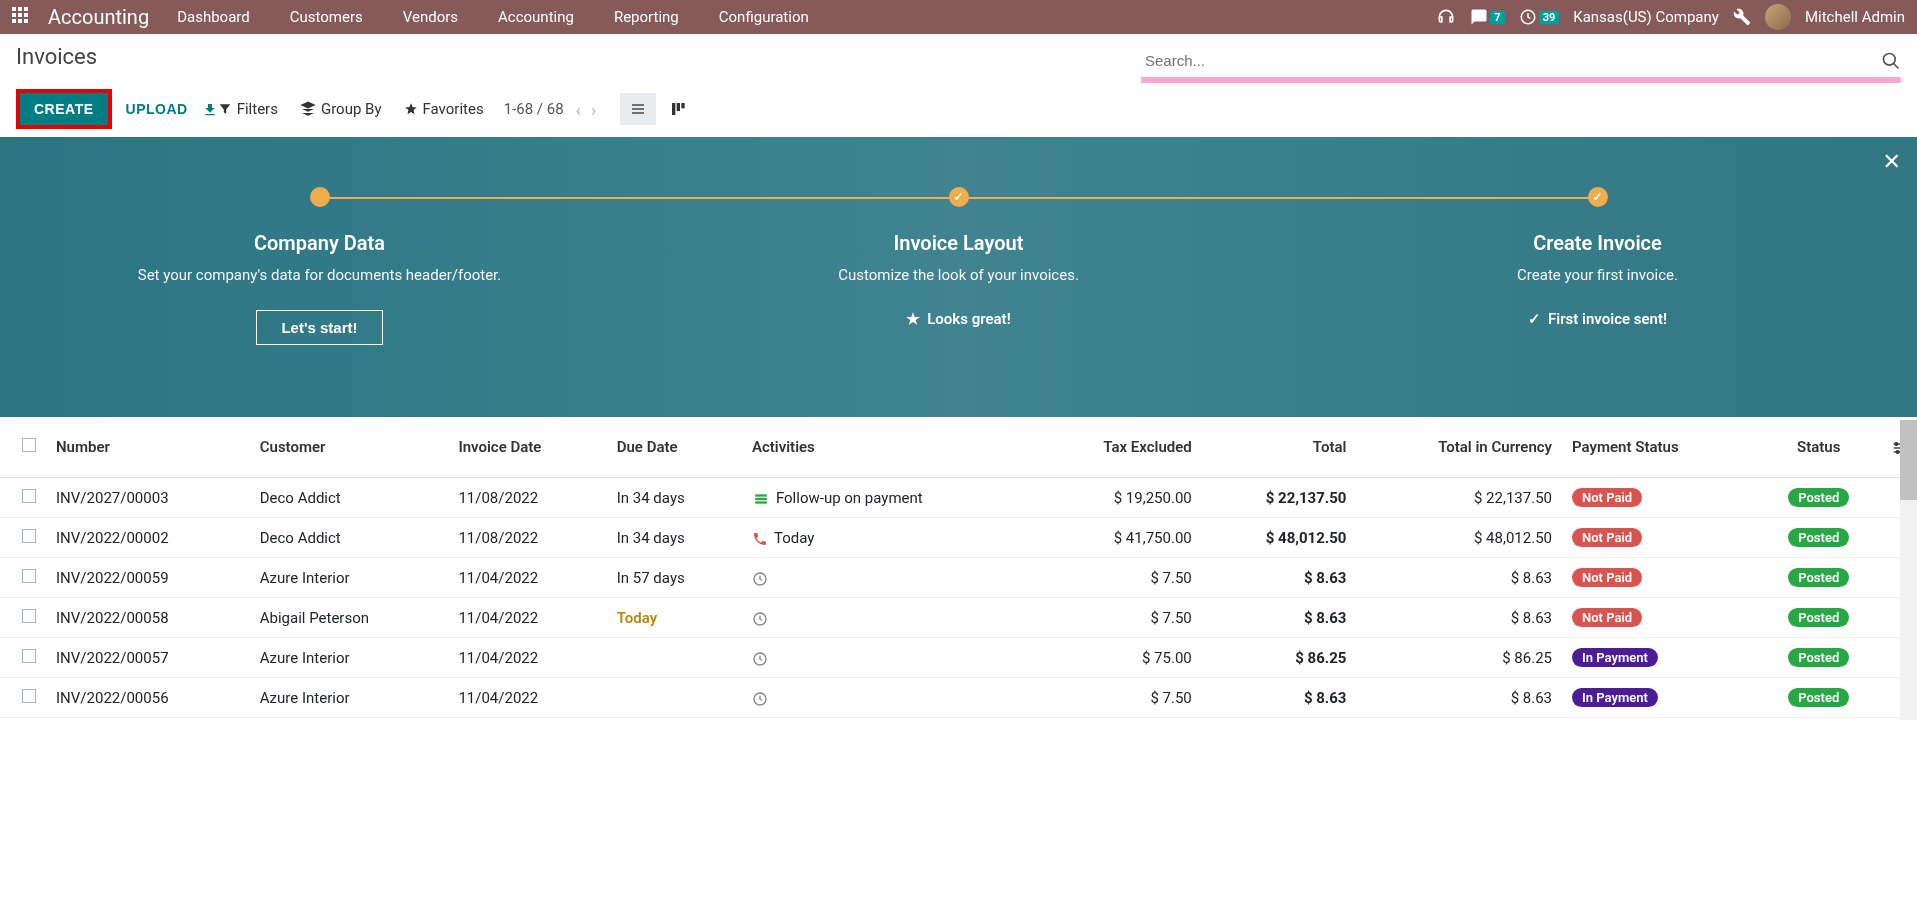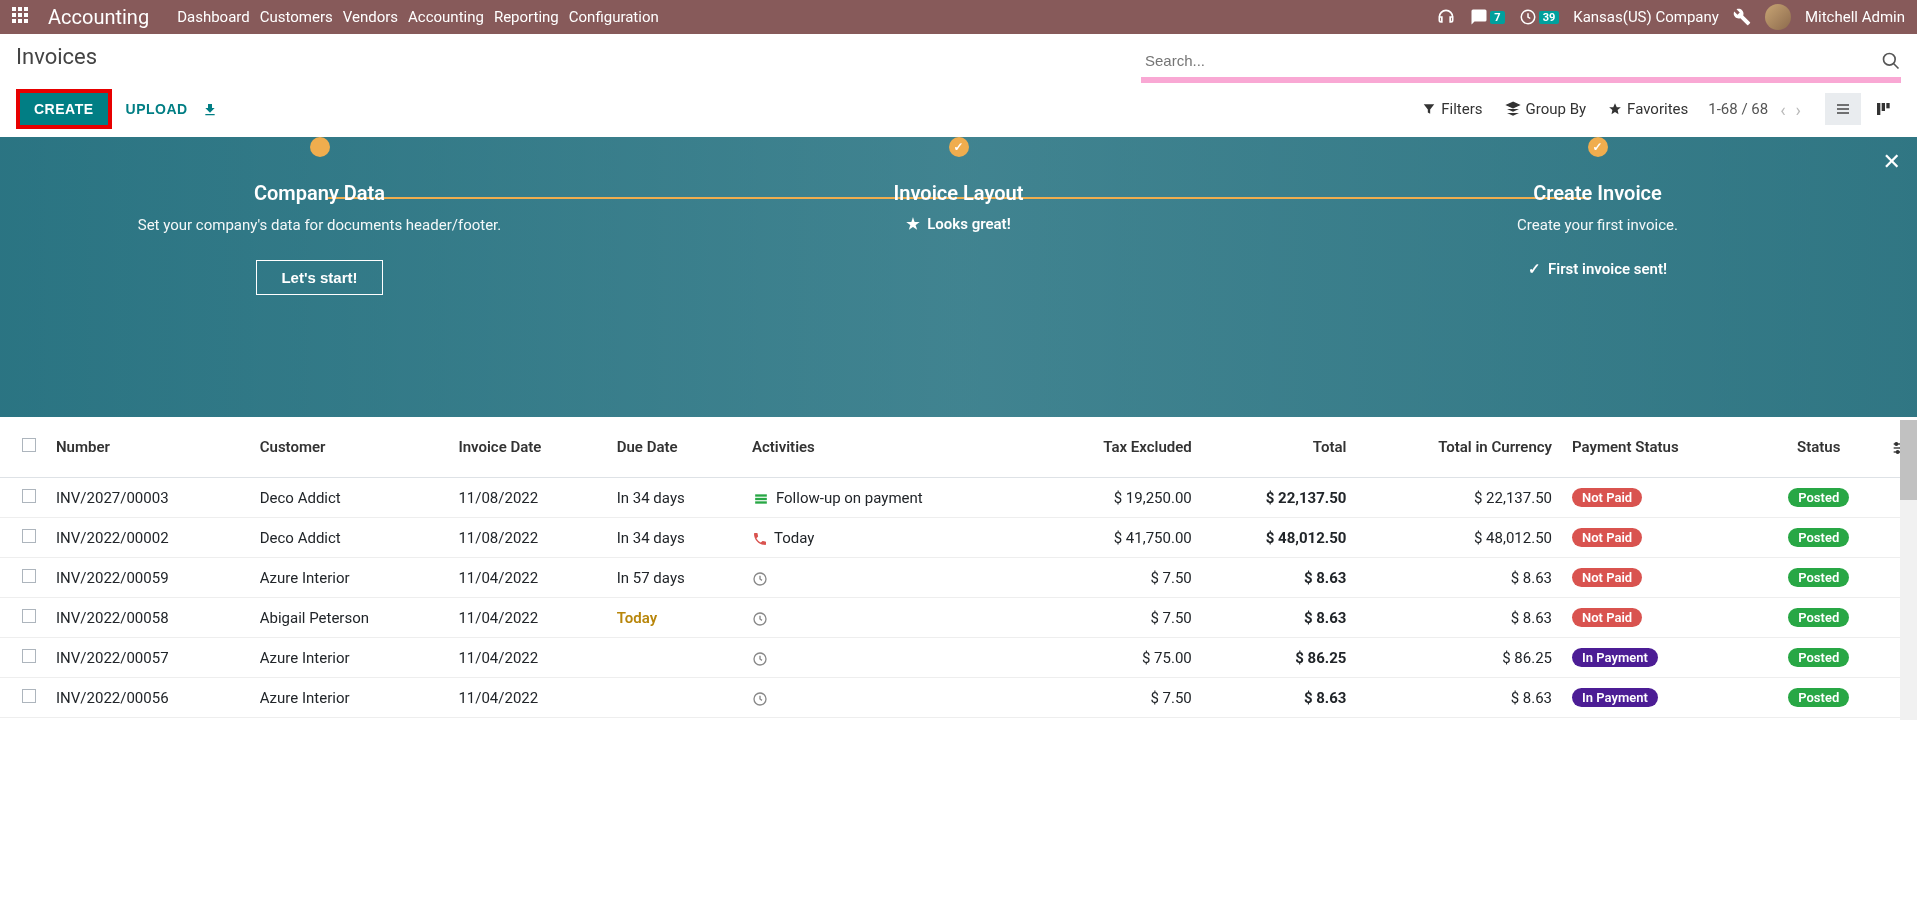--- a/index.html
+++ b/index.html
@@ -3,57 +3,57 @@
 <meta charset="utf-8">
 <style>
 * { margin: 0; padding: 0; box-sizing: border-box; }
 body { font-family: -apple-system, BlinkMacSystemFont, "Segoe UI", Roboto, Arial, sans-serif; font-size: 14px; color: #212529; overflow: hidden; }
 
 
 .topnav { background: #875A5A; height: 34px; display: flex; align-items: center; padding: 0 12px; color: #fff; }
 .topnav .apps-icon { width: 20px; height: 20px; margin-right: 16px; display: grid; grid-template-columns: repeat(3,4px); grid-template-rows: repeat(3,4px); gap: 2px; cursor: pointer; }
 .topnav .apps-icon span { background: #fff; width: 4px; height: 4px; }
 .topnav .brand { font-size: 20px; font-weight: 400; margin-right: 28px; }
-.topnav .menu { display: flex; gap: 10px; flex: 1; }
+.topnav .menu { display: flex; gap: 40px; flex: 1; }
 .topnav .menu-item { cursor: pointer; font-size: 15px; color: #fff; }
 .topnav .right { display: flex; align-items: center; gap: 14px; }
 .topnav .right .icon { cursor: pointer; display: flex; align-items: center; }
 .badge-small { background: #00A09D; color: #fff; font-size: 11px; padding: 0 4px; border-radius: 2px; font-weight: bold; margin-left: 2px; }
 .avatar { width: 26px; height: 26px; border-radius: 50%; background: linear-gradient(135deg,#c8a574,#8c6a4d); display: inline-block; }
 .company, .user { font-size: 15px; cursor: pointer; }
 
 
 .cp { padding: 10px 16px 0 16px; }
 .cp-top { display: flex; justify-content: space-between; align-items: flex-start; }
 .cp-title { font-size: 22px; color: #444; margin-bottom: 4px; }
 .cp-search { flex: 1; max-width: 760px; margin-left: 40px; display: flex; align-items: center; border-bottom: 6px solid #f9a8d4; padding: 4px 0; }
 .cp-search input { flex: 1; border: none; outline: none; font-size: 15px; padding: 4px; }
 .cp-search .search-icon { color: #666; cursor: pointer; }
 
-.cp-bottom { display: flex; justify-content: space-between; align-items: center; margin-top: 6px; padding-bottom: 8px; }
+.cp-bottom { display: flex; justify-content: flex-start; align-items: center; margin-top: 6px; padding-bottom: 8px; }
 .cp-left-buttons { display: flex; align-items: center; gap: 14px; }
 .btn-create { background: #017E84; color: #fff; border: none; padding: 8px 14px; font-weight: bold; font-size: 14px; cursor: pointer; letter-spacing: 0.5px; }
 .btn-create-wrap { border: 4px solid #E70000; display: inline-block; }
 .btn-upload { color: #017E84; font-weight: bold; cursor: pointer; background: none; border: none; font-size: 14px; letter-spacing: 0.5px; }
 .dl-icon { color: #017E84; cursor: pointer; }
 
 .cp-right { display: flex; align-items: center; gap: 20px; }
 .filter-group { display: flex; gap: 22px; }
 .filter-btn { display: flex; align-items: center; gap: 5px; cursor: pointer; color: #333; font-size: 15px; }
 .pager { display: flex; align-items: center; gap: 8px; color: #555; font-size: 15px; }
 .pager-arrows { display: flex; gap: 2px; }
 .pager-arrows span { color: #bbb; font-size: 18px; cursor: pointer; padding: 0 4px; }
 .view-switch { display: flex; gap: 4px; }
 .view-btn { width: 36px; height: 32px; display: flex; align-items: center; justify-content: center; cursor: pointer; border: 1px solid transparent; }
 .view-btn.active { background: #e9ecef; }
 
 
 .onboard { position: relative; height: 280px; background: linear-gradient(rgba(0,96,112,0.65),rgba(0,96,112,0.65)), linear-gradient(90deg,#7a9aa5,#b8c5cc,#8aa0a8); color: #fff; }
 .onboard-close { position: absolute; top: 12px; right: 16px; font-size: 22px; cursor: pointer; color: #fff; }
-.onboard-steps { display: flex; height: 100%; position: relative; }
+.onboard-steps { display: flex; height: 100%; position: relative; padding-top: 50px; }
 .onboard-line { position: absolute; top: 60px; left: 17%; right: 17%; height: 2px; background: #F0AD4E; }
 .step { flex: 1; text-align: center; position: relative; padding: 0 20px; }
 .step-dot { width: 20px; height: 20px; border-radius: 50%; background: #F0AD4E; margin: 0 auto 24px; display: flex; align-items: center; justify-content: center; position: relative; z-index: 2; }
 .step-dot.done::after { content: '✓'; color: #fff; font-size: 12px; font-weight: bold; }
 .step-title { font-size: 20px; font-weight: 600; margin-bottom: 10px; }
 .step-desc { font-size: 15px; opacity: 0.95; margin-bottom: 24px; line-height: 1.4; }
 .step-action-btn { border: 1px solid #fff; background: transparent; color: #fff; padding: 8px 24px; font-size: 15px; font-weight: 600; cursor: pointer; }
 .step-action-text { font-size: 15px; font-weight: 600; }
 
 
@@ -209,20 +209,21 @@
   <div class="onboard-steps" id="onboard-steps">
       <div class="step">
     <div class="step-dot "></div>
     <div class="step-title">Company Data</div>
     <div class="step-desc">Set your company's data for documents header/footer.</div>
     <button class="step-action-btn">Let's start!</button>
   </div>
       <div class="step">
     <div class="step-dot done"></div>
     <div class="step-title">Invoice Layout</div>
+    <div class="step-desc">Customize the look of your invoices.</div>
     <div class="step-action-text">★&nbsp;&nbsp;Looks great!</div>
   </div>
       <div class="step">
     <div class="step-dot done"></div>
     <div class="step-title">Create Invoice</div>
     <div class="step-desc">Create your first invoice.</div>
     <div class="step-action-text">✓&nbsp;&nbsp;First invoice sent!</div>
   </div>
     </div>
 </div>

